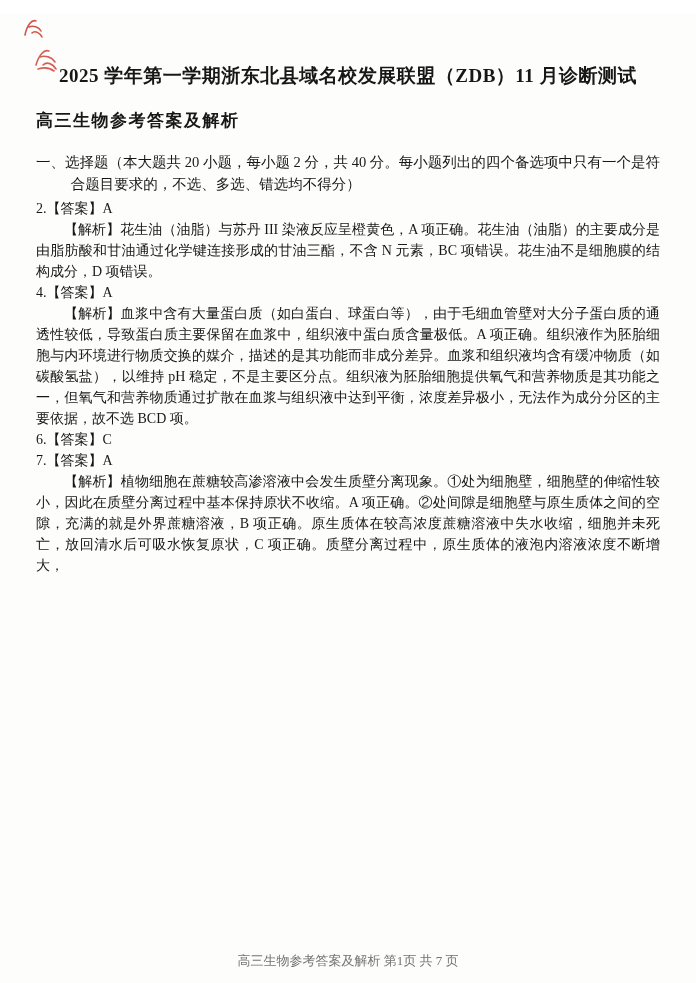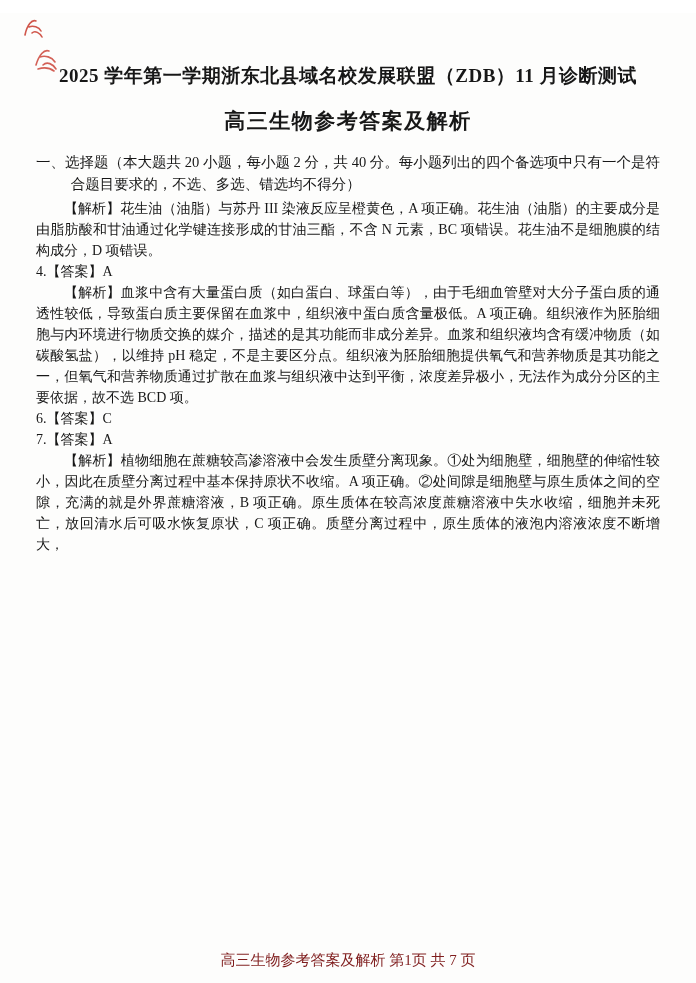--- a/index.html
+++ b/index.html
@@ -22,23 +22,22 @@
   .title1 {
     margin: 0 0 18px 0;
     font-size: 19px;
     font-weight: bold;
     text-align: center;
     letter-spacing: 0.5px;
     line-height: 26px;
   }
   .title2 {
     margin: 0 0 17px 0;
-    font-size: 21px;
+    font-size: 17px;
     font-weight: bold;
-    text-align: center;
     letter-spacing: 1.5px;
     line-height: 28px;
   }
   .section-header {
     margin: 0 0 3px 0;
     font-size: 14.5px;
     font-weight: normal;
     line-height: 21.5px;
     text-align: justify;
     padding-left: 2.4em;
@@ -55,22 +54,22 @@
   }
   .analysis {
     text-indent: 2em;
   }
   .footer {
     position: absolute;
     left: 0;
     right: 0;
     bottom: 26px;
     text-align: center;
-    font-size: 15px;
-    color: #7f1d1d;
+    font-size: 13px;
+    color: #737373;
   }
   .red-mark {
     position: absolute;
     pointer-events: none;
   }
   .red-mark-1 { left: 20px; top: 2px; }
   .red-mark-2 { left: 30px; top: 30px; }
 </style>
 </head>
 <body>
@@ -86,20 +85,21 @@
 
   <h1 class="title1">2025 学年第一学期浙东北县域名校发展联盟（ZDB）11 月诊断测试</h1>
   <h2 class="title2">高三生物参考答案及解析</h2>
 
   <p class="section-header">一、选择题（本大题共 20 小题，每小题 2 分，共 40 分。每小题列出的四个备选项中只有一个是符合题目要求的，不选、多选、错选均不得分）</p>
 
   <div class="items">
 
 
     <div class="item">
+      <p class="answer-line"><span>2.</span><span>【答案】</span><span>A</span></p>
       <p class="analysis"><span>【解析】</span><span>花生油（油脂）与苏丹 III 染液反应呈橙黄色，A 项正确。花生油（油脂）的主要成分是由脂肪酸和甘油通过化学键连接形成的甘油三酯，不含 N 元素，BC 项错误。花生油不是细胞膜的结构成分，D 项错误。</span></p>
     </div>
 
 
     <div class="item">
       <p class="answer-line"><span>4.</span><span>【答案】</span><span>A</span></p>
     </div>
 
     <div class="item">
       <p class="analysis"><span>【解析】</span><span>血浆中含有大量蛋白质（如白蛋白、球蛋白等），由于毛细血管壁对大分子蛋白质的通透性较低，导致蛋白质主要保留在血浆中，组织液中蛋白质含量极低。A 项正确。组织液作为胚胎细胞与内环境进行物质交换的媒介，描述的是其功能而非成分差异。血浆和组织液均含有缓冲物质（如碳酸氢盐），以维持 pH 稳定，不是主要区分点。组织液为胚胎细胞提供氧气和营养物质是其功能之一，但氧气和营养物质通过扩散在血浆与组织液中达到平衡，浓度差异极小，无法作为成分分区的主要依据，故不选 BCD 项。</span></p>

